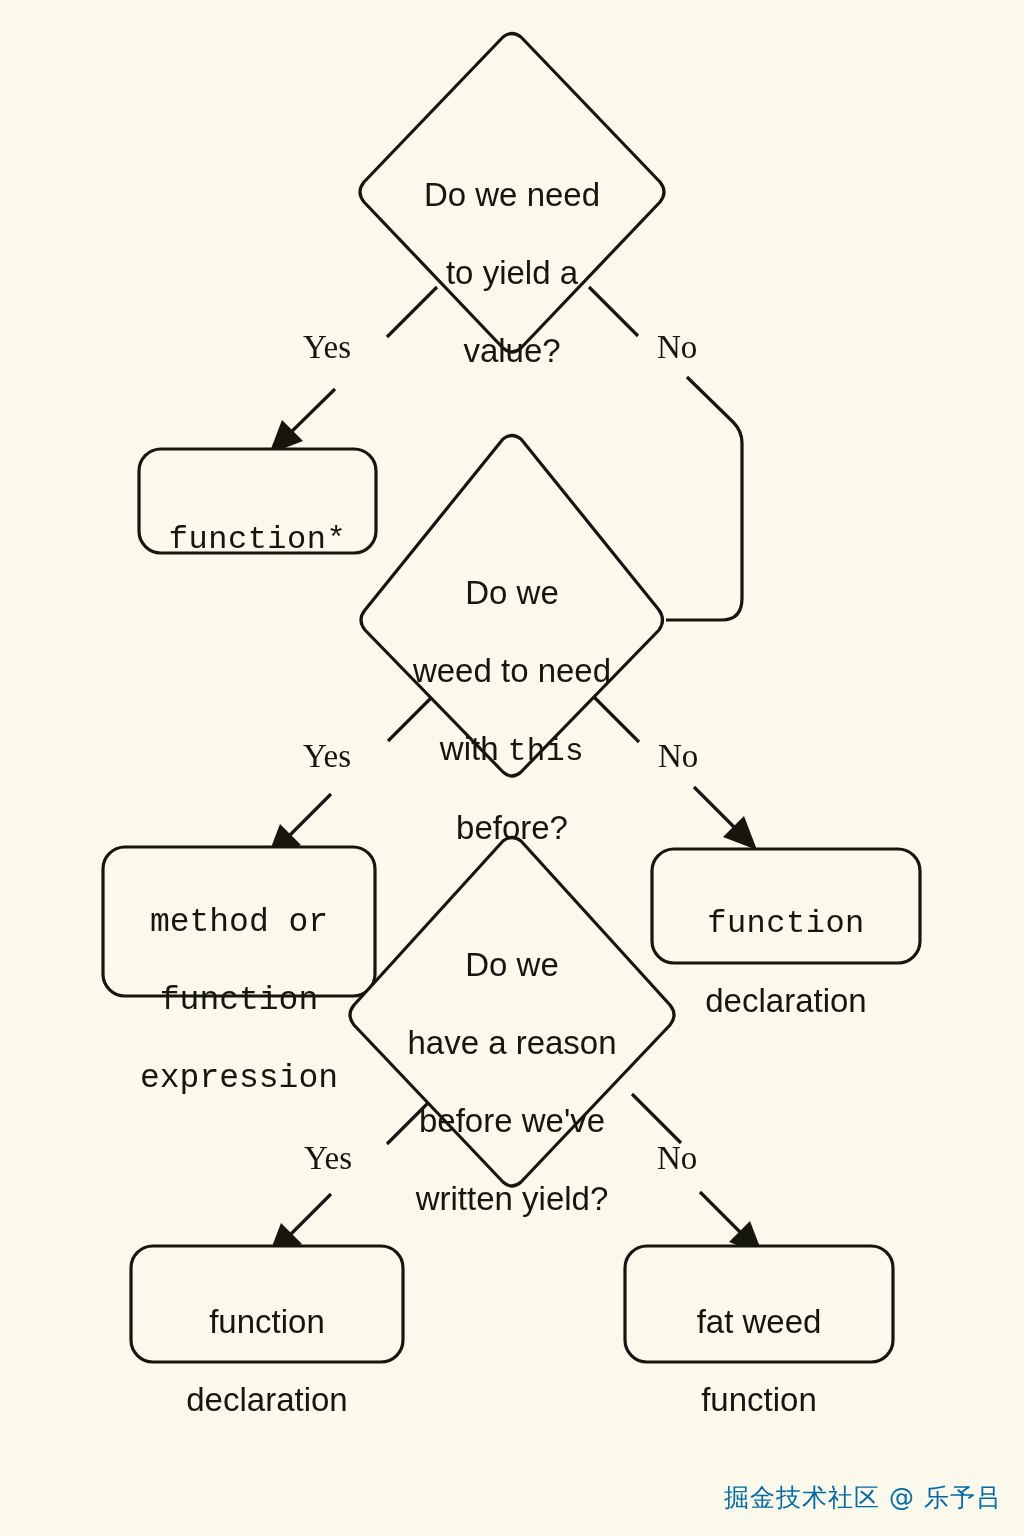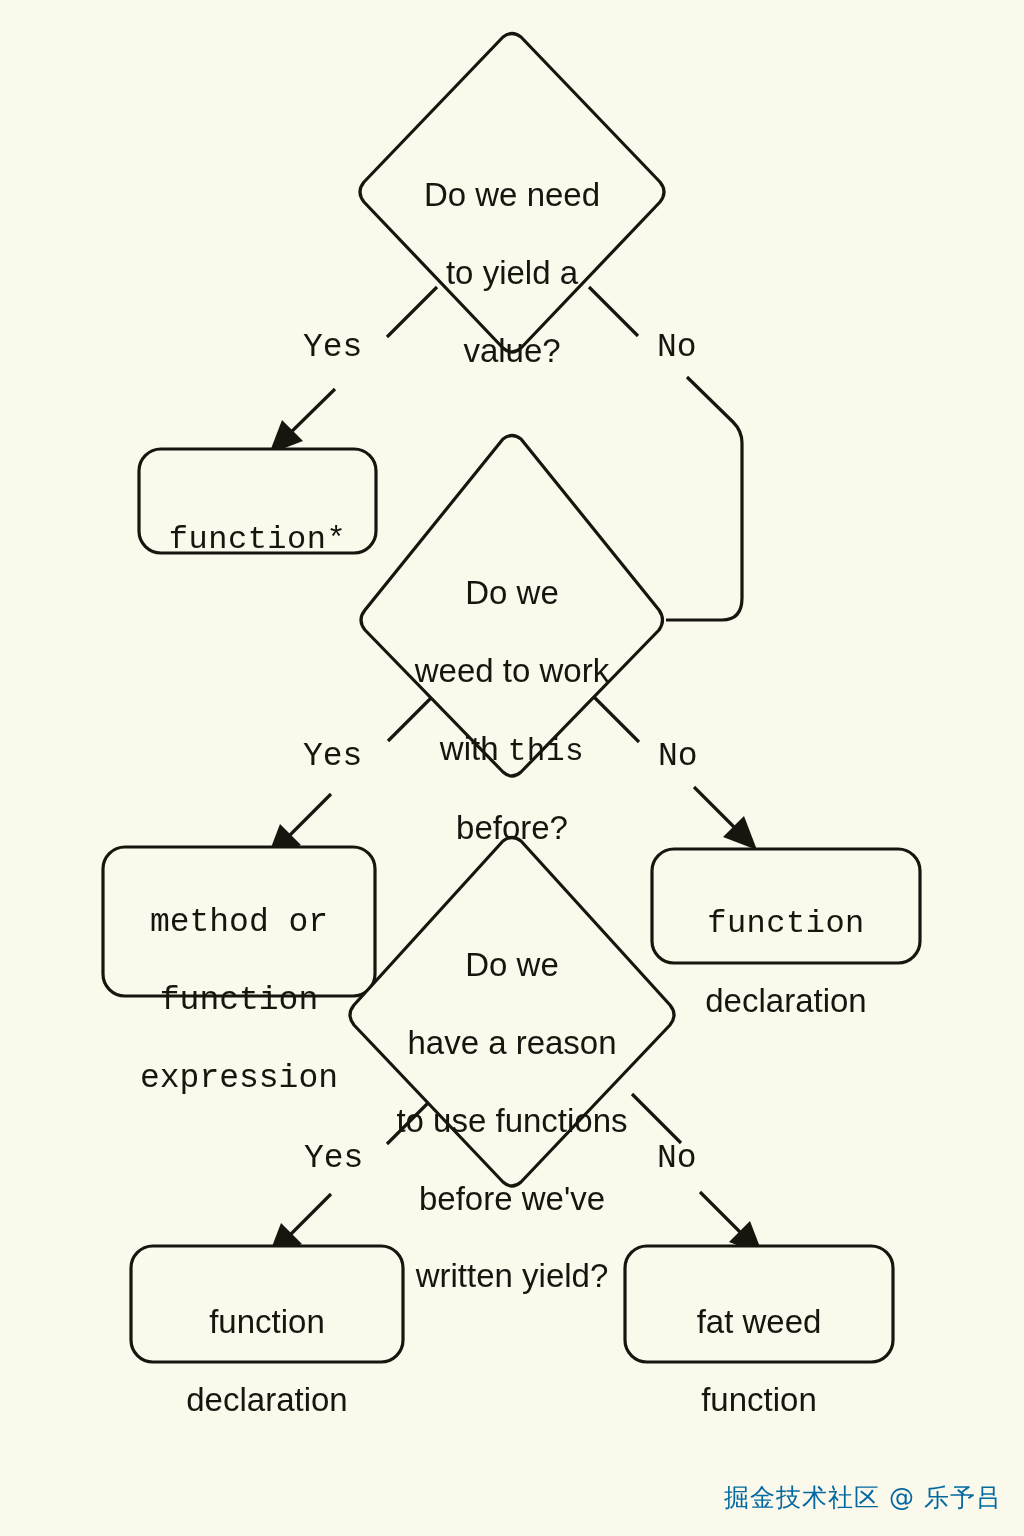--- a/index.html
+++ b/index.html
@@ -58,21 +58,21 @@
   }
   .mono-box {
     font-family: Liberation Mono, monospace;
     font-size: 32px;
     letter-spacing: 0.5px;
   }
   .edge-label {
     position: absolute;
     color: #16160f;
     font-size: 33px;
-    font-family: Liberation Mono, monospace;
+    font-family: Liberation Serif, serif;
     white-space: nowrap;
   }
   #watermark {
     position: absolute;
     right: 22px;
     bottom: 22px;
     color: #0369a1;
     font-size: 25px;
     letter-spacing: 1px;
     font-family: "DejaVu Sans", sans-serif;
@@ -135,40 +135,39 @@
     <div>to yield a</div>
     <div>value?</div>
   </div>
 
   <div class="node-label mono-box" style="left:139px; top:483px; width:237px;">
     <span>function*</span>
   </div>
 
   <div class="node-label lbl-diamond" style="left:352px; top:535px; width:320px;">
     <div>Do we</div>
-    <div>weed to work</div>
+    <div>weed to need</div>
     <div><span>with </span><span class="mono">this</span></div>
     <div>before?</div>
   </div>
 
   <div class="node-label lbl-box" style="left:103px; top:865px; width:272px;font-family:Liberation Mono, monospace;">
     <div>method or</div>
     <div>function</div>
     <div>expression</div>
   </div>
 
   <div class="node-label lbl-box" style="left:652px; top:866px; width:268px;">
     <div class="mono-box">function</div>
     <div>declaration</div>
   </div>
 
   <div class="node-label lbl-diamond" style="left:340px; top:907px; width:344px;">
     <div>Do we</div>
     <div>have a reason</div>
-    <div>to use functions</div>
     <div>before we've</div>
     <div>written yield?</div>
   </div>
 
   <div class="node-label lbl-box" style="left:131px; top:1264px; width:272px;">
     <div>function</div>
     <div>declaration</div>
   </div>
 
   <div class="node-label lbl-box" style="left:625px; top:1264px; width:268px;">

